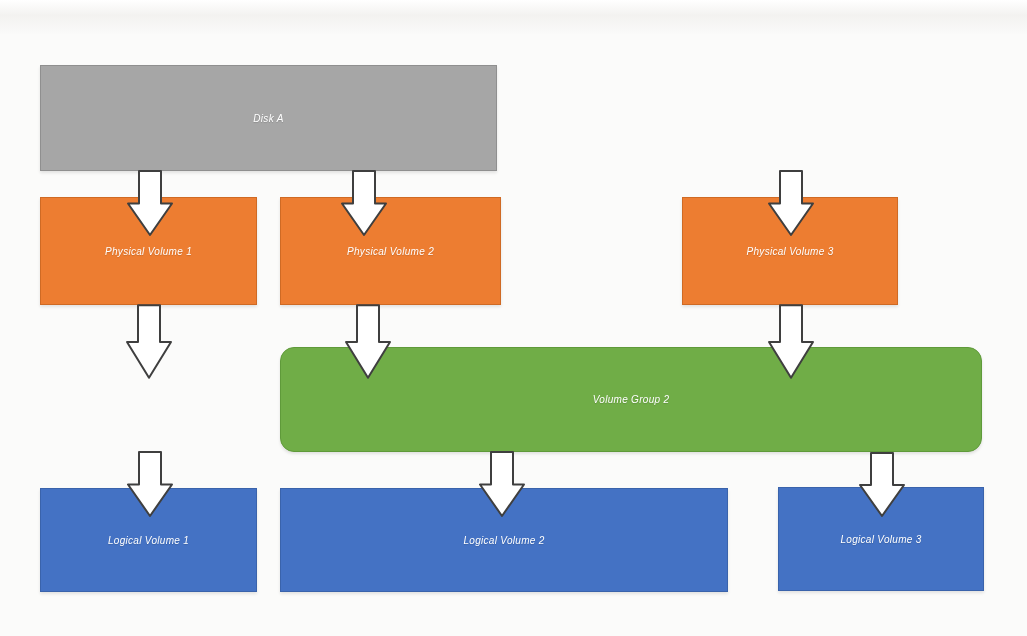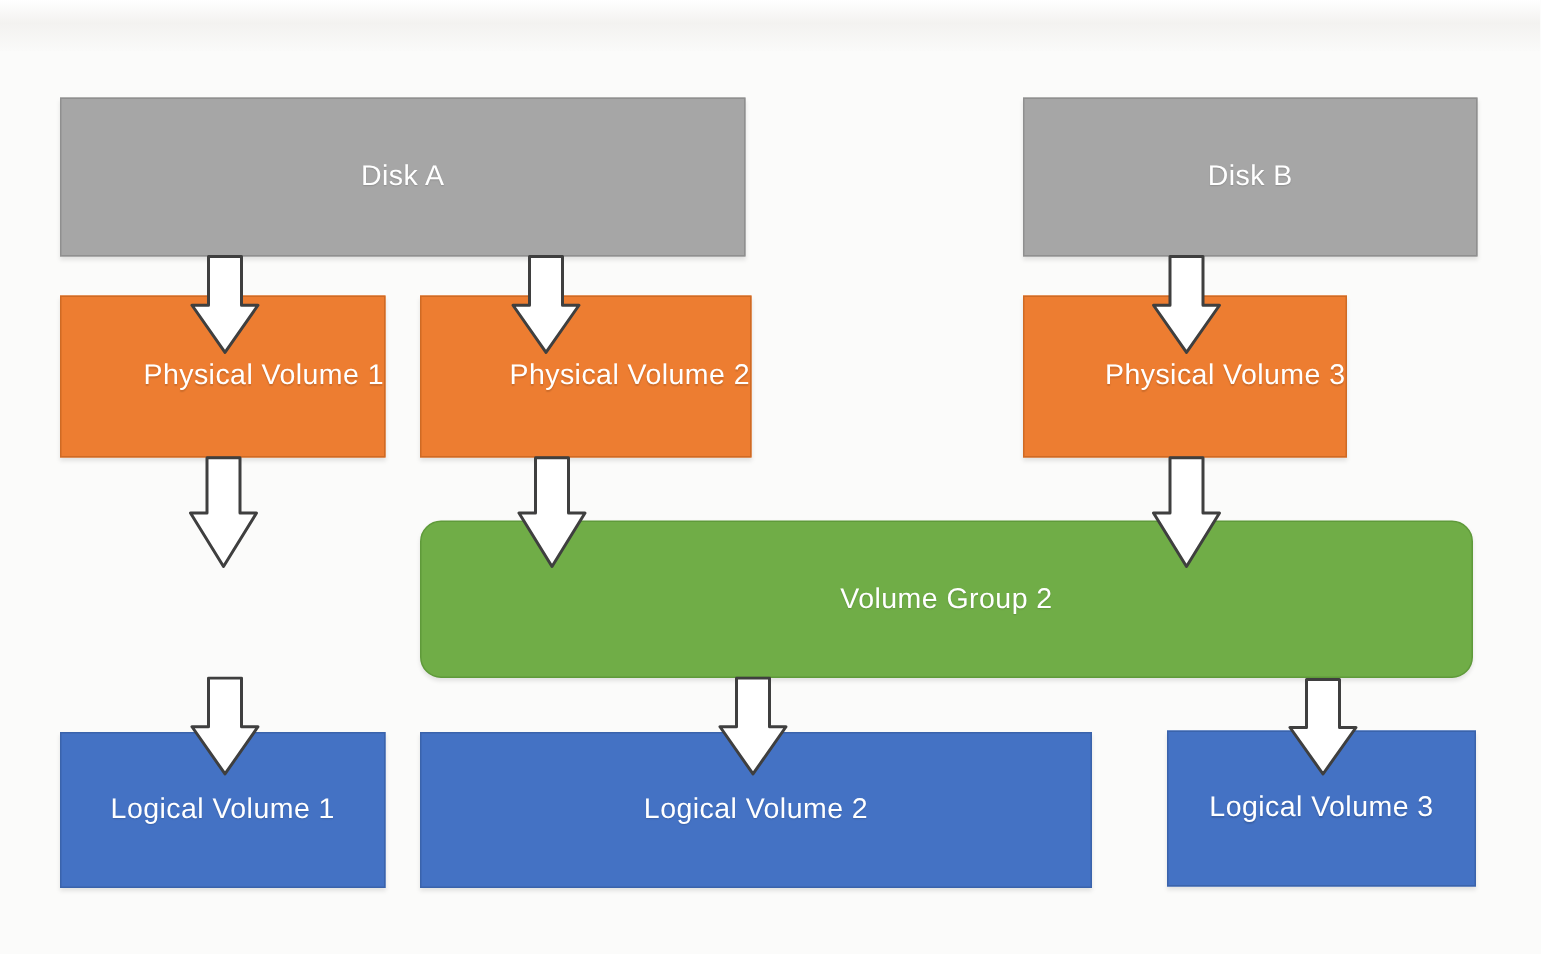--- a/index.html
+++ b/index.html
@@ -28,44 +28,42 @@
     position: absolute;
     box-sizing: border-box;
     display: flex;
     align-items: center;
     justify-content: center;
     border: 1px solid transparent;
     box-shadow: 0 2px 3px rgba(0,0,0,0.10);
   }
   .node-label {
     color: var(--label-text);
-    font-size: 19px;
+    font-size: 10px;
     letter-spacing: 0.3px;
     text-shadow: 0 1px 1px rgba(0,0,0,0.15);
     white-space: nowrap;
+    font-style: italic;
   }
   .disk            { background: var(--disk);            border-color: var(--disk-border); }
-  .physical_volume { background: var(--physical-volume); border-color: var(--physical-volume-border); justify-content: flex-end; }
+  .physical_volume { background: var(--physical-volume); border-color: var(--physical-volume-border); }
   .volume_group    { background: var(--volume-group);    border-color: var(--volume-group-border); }
   .logical_volume  { background: var(--logical-volume);  border-color: var(--logical-volume-border); }
   .arrow {
     position: absolute;
     width: 48px;
     display: block;
   }
 </style>
 </head>
 <body>
 
 <div class="canvas">
     <div class="node disk" style="left: 40px; top: 65px; width: 457px; height: 106px;">
       <span class="node-label">Disk A</span>
-    </div>
-    <div class="node disk" style="left: 682px; top: 65px; width: 303px; height: 106px;">
-      <span class="node-label">Disk B</span>
     </div>
     <div class="node physical_volume" style="left: 40px; top: 197px; width: 217px; height: 108px;">
       <span class="node-label">Physical Volume 1</span>
     </div>
     <div class="node physical_volume" style="left: 280px; top: 197px; width: 221px; height: 108px;">
       <span class="node-label">Physical Volume 2</span>
     </div>
     <div class="node physical_volume" style="left: 682px; top: 197px; width: 216px; height: 108px;">
       <span class="node-label">Physical Volume 3</span>
     </div>

